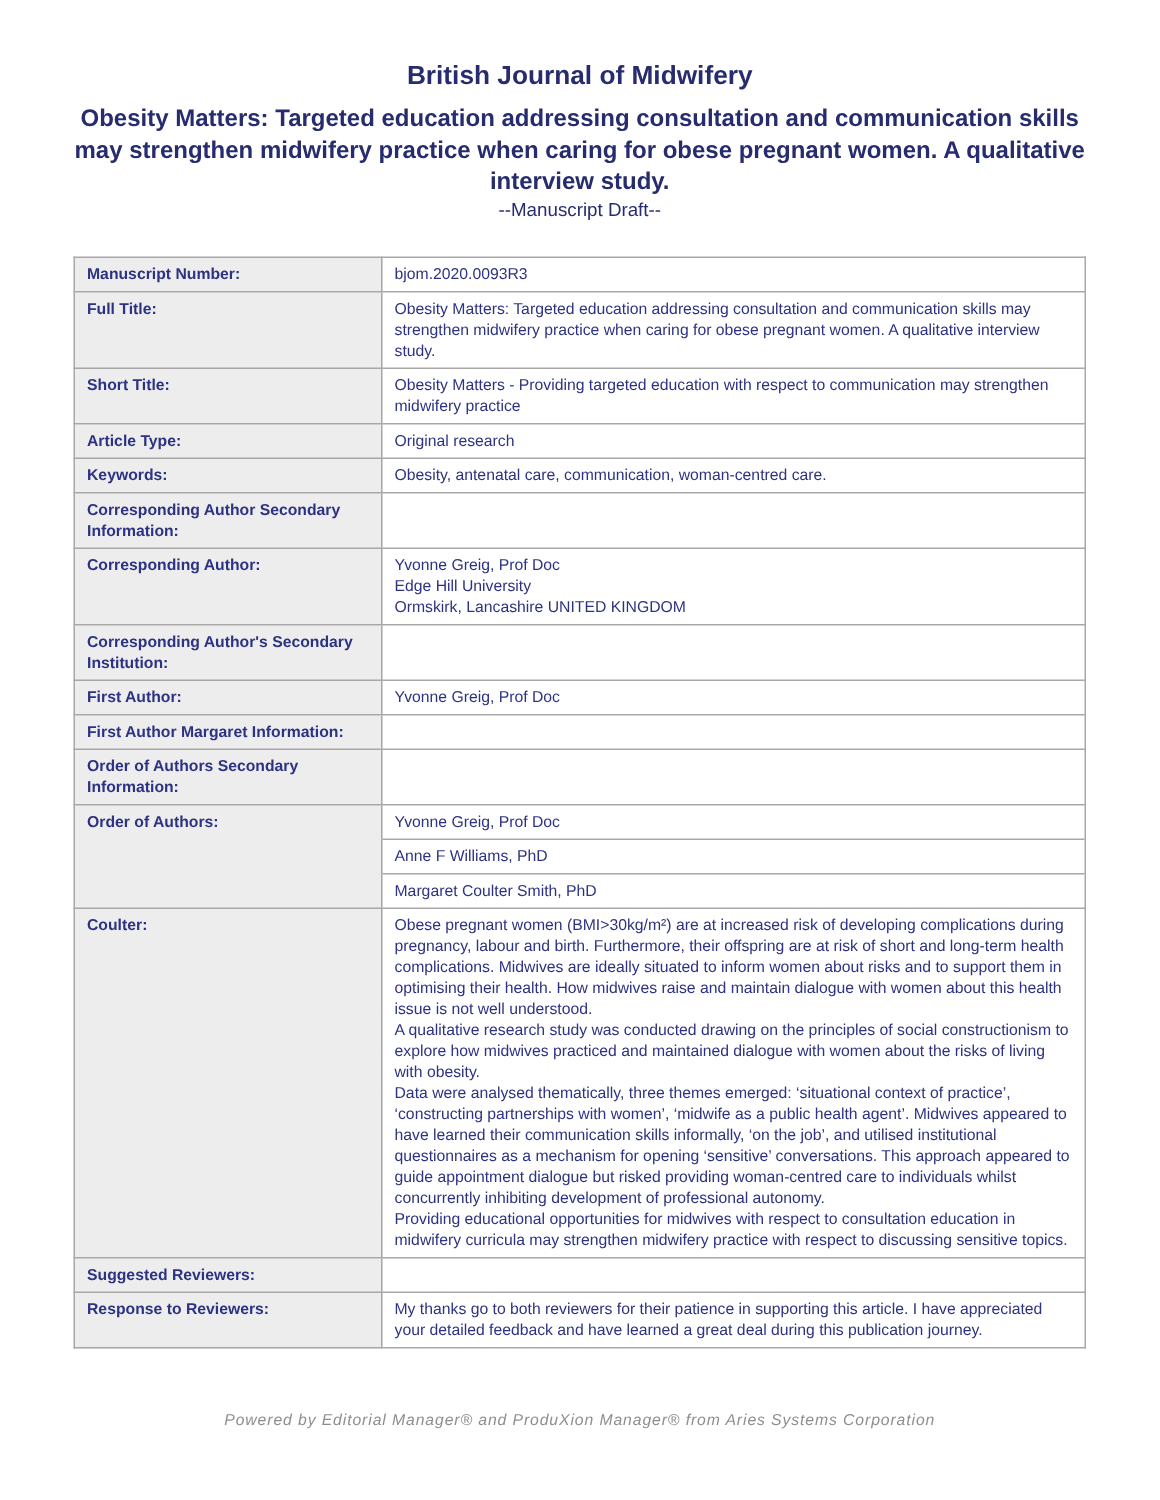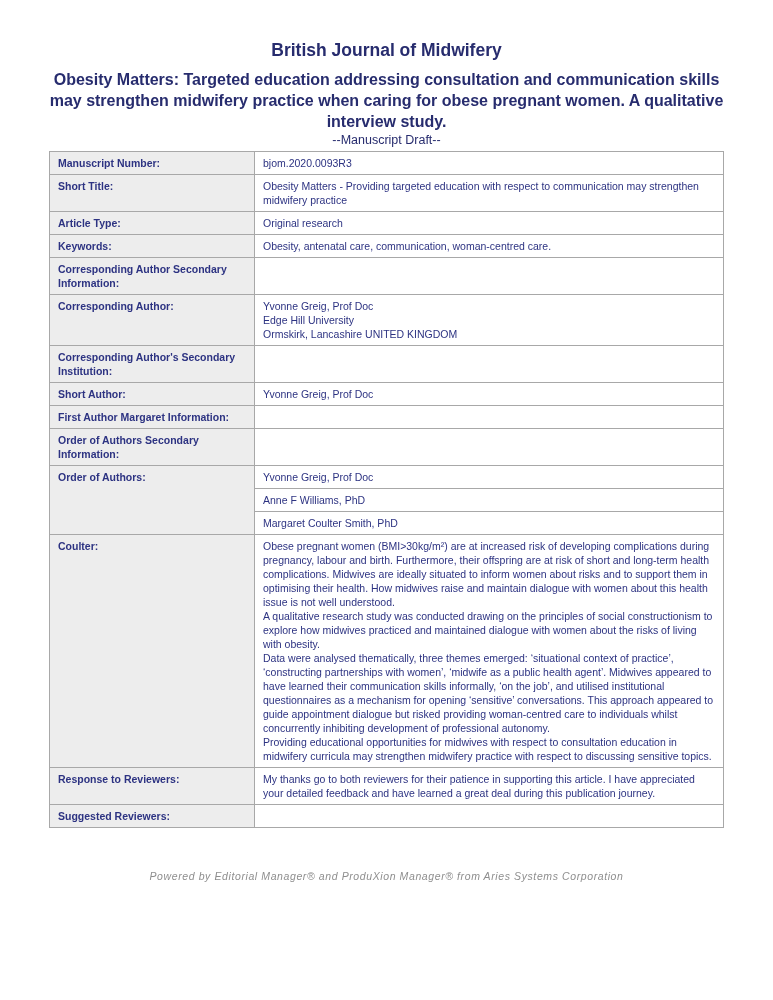--- a/index.html
+++ b/index.html
@@ -20,21 +20,21 @@
   .journal-title{
     text-align:center;font-size:17.5px;font-weight:bold;
     color:var(--heading-navy);margin-bottom:8px;
   }
   .manuscript-title{
     text-align:center;font-size:16px;font-weight:bold;line-height:21px;
     color:var(--heading-navy);max-width:692px;margin:0 auto;
   }
   .draft-label{
     text-align:center;font-size:12.5px;color:var(--heading-navy);
-    margin-top:1px;margin-bottom:4px;
+    margin-top:1px;margin-bottom:24px;
   }
   table.meta{
     width:675px;margin:0 auto;border-collapse:collapse;table-layout:fixed;
   }
   table.meta td{
     border:1px solid var(--border);
     vertical-align:top;
     font-size:10.5px;line-height:14px;
     padding:4px 8px;
     white-space:pre-line;
@@ -66,20 +66,24 @@
     <colgroup>
       <col style="width:205px">
       <col>
     </colgroup>
     <tbody id="meta-body">
         <tr>
           <td class="label-cell">Manuscript Number:</td>
           <td class="value-cell">bjom.2020.0093R3</td>
         </tr>
         <tr>
+          <td class="label-cell">Full Title:</td>
+          <td class="value-cell">Obesity Matters: Targeted education addressing consultation and communication skills may strengthen midwifery practice when caring for obese pregnant women.  A qualitative interview study.</td>
+        </tr>
+        <tr>
           <td class="label-cell">Short Title:</td>
           <td class="value-cell">Obesity Matters - Providing targeted education with respect to communication may strengthen midwifery practice</td>
         </tr>
         <tr>
           <td class="label-cell">Article Type:</td>
           <td class="value-cell">Original research</td>
         </tr>
         <tr>
           <td class="label-cell">Keywords:</td>
           <td class="value-cell">Obesity, antenatal care, communication, woman-centred care.</td>
@@ -92,21 +96,21 @@
           <td class="label-cell">Corresponding Author:</td>
           <td class="value-cell">Yvonne Greig, Prof Doc
 Edge Hill University
 Ormskirk, Lancashire UNITED KINGDOM</td>
         </tr>
         <tr>
           <td class="label-cell">Corresponding Author's Secondary Institution:</td>
           <td class="value-cell"></td>
         </tr>
         <tr>
-          <td class="label-cell">Short Author:</td>
+          <td class="label-cell">First Author:</td>
           <td class="value-cell">Yvonne Greig, Prof Doc</td>
         </tr>
         <tr>
           <td class="label-cell">First Author Margaret Information:</td>
           <td class="value-cell"></td>
         </tr>
         <tr>
           <td class="label-cell">Order of Authors Secondary Information:</td>
           <td class="value-cell"></td>
         </tr>
@@ -115,25 +119,25 @@
           <td class="value-cell multi"><div class="sub-row">Yvonne Greig, Prof Doc</div><div class="sub-row">Anne F Williams, PhD</div><div class="sub-row">Margaret Coulter Smith, PhD</div></td>
         </tr>
         <tr>
           <td class="label-cell">Coulter:</td>
           <td class="value-cell">Obese pregnant women (BMI&gt;30kg/m²) are at increased risk of developing complications during pregnancy, labour and birth.  Furthermore, their offspring are at risk of short and long-term health complications.  Midwives are ideally situated to inform women about risks and to support them in optimising their health.  How midwives raise and maintain dialogue with women about this health issue is not well understood.
 A qualitative research study was conducted drawing on the principles of social constructionism to explore how midwives practiced and maintained dialogue with women about the risks of living with obesity.
 Data were analysed thematically, three themes emerged: ‘situational context of practice’, ‘constructing partnerships with women’, ‘midwife as a public health agent’. Midwives appeared to have learned their communication skills informally, ‘on the job’, and utilised institutional questionnaires as a mechanism for opening ‘sensitive’ conversations. This approach appeared to guide appointment dialogue but risked providing woman-centred care to individuals whilst concurrently inhibiting development of professional autonomy.
 Providing educational opportunities for midwives with respect to consultation education in midwifery curricula may strengthen midwifery practice with respect to discussing sensitive topics.</td>
         </tr>
         <tr>
+          <td class="label-cell">Suggested Reviewers:</td>
+          <td class="value-cell"></td>
+        </tr>
+        <tr>
           <td class="label-cell">Response to Reviewers:</td>
           <td class="value-cell">My thanks go to both reviewers for their patience in supporting this article.  I have appreciated your detailed feedback and have learned a great deal during this publication journey.</td>
-        </tr>
-        <tr>
-          <td class="label-cell">Suggested Reviewers:</td>
-          <td class="value-cell"></td>
         </tr>
       </tbody>
   </table>
 
   <div class="footer">Powered by Editorial Manager® and ProduXion Manager® from Aries Systems Corporation</div>
 
 </div>
 
 </body></html>

